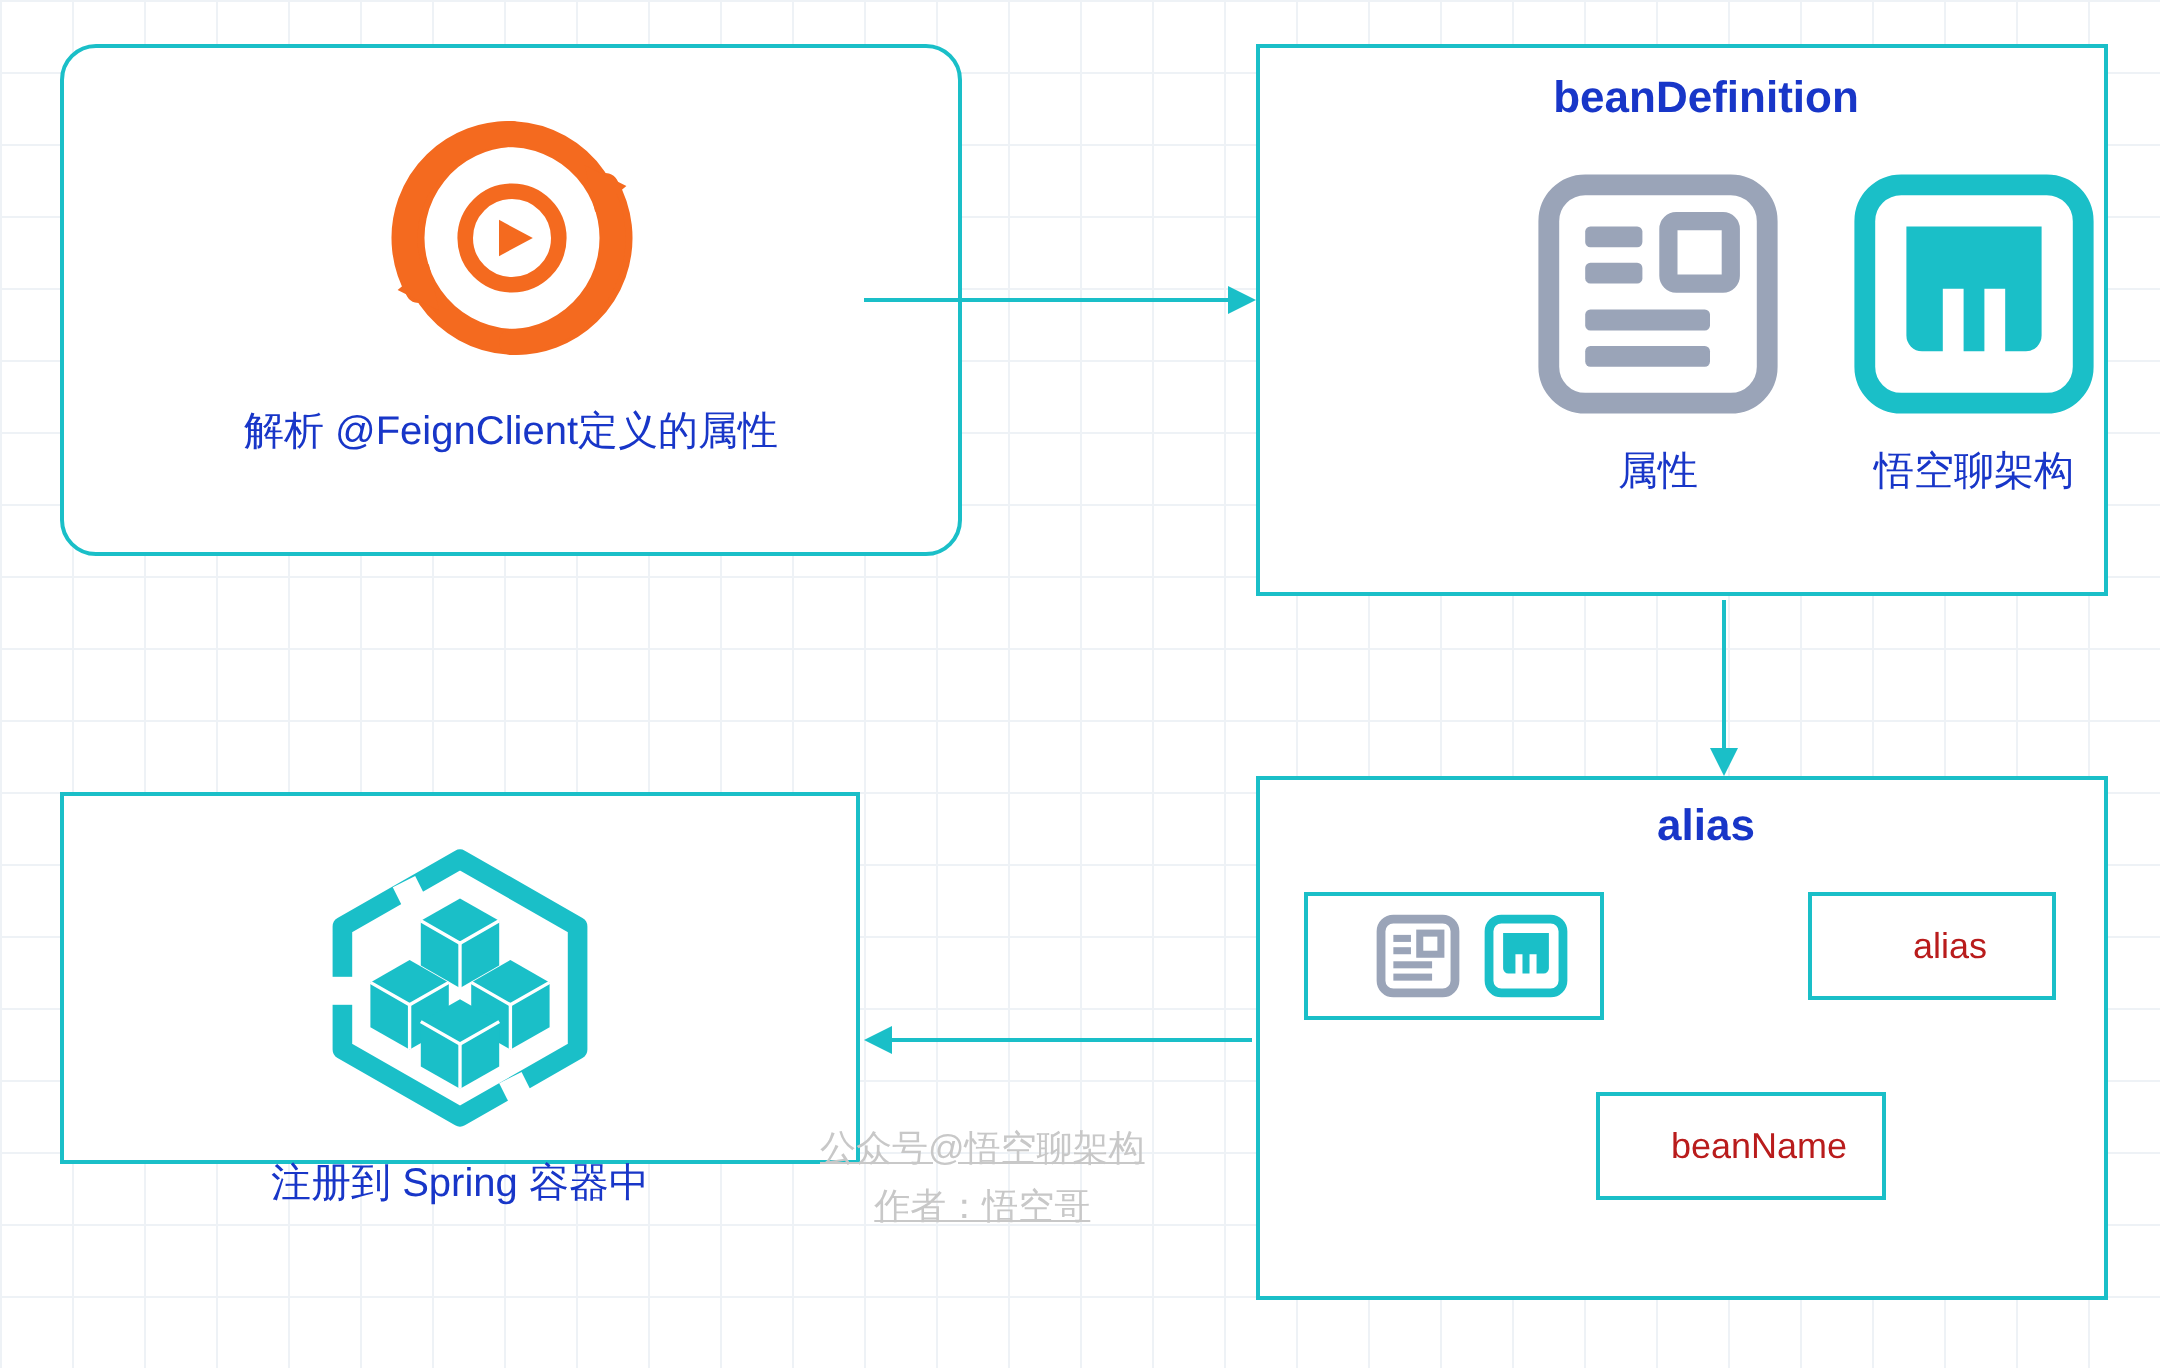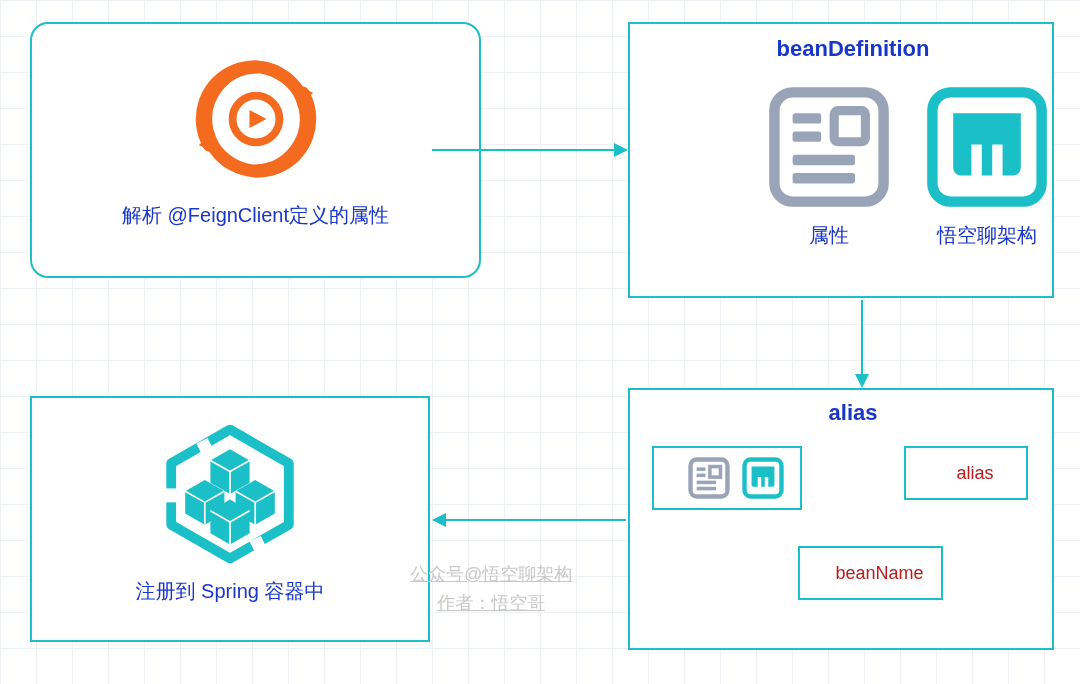--- a/index.html
+++ b/index.html
@@ -19,21 +19,21 @@
       linear-gradient(to bottom, #eef2f6 1px, transparent 1px);
     background-size: 36px 36px;
   }
   .box {
     position: absolute;
     border: 2px solid #1abfc8;
     background: #fff;
   }
   .box1 { left: 30px; top: 22px; width: 451px; height: 256px; border-radius: 18px; }
   .box2 { left: 628px; top: 22px; width: 426px; height: 276px; }
-  .box3 { left: 30px; top: 396px; width: 400px; height: 246px; }
+  .box3 { left: 30px; top: 396px; width: 400px; height: 186px; }
   .box4 { left: 628px; top: 388px; width: 426px; height: 262px; }
   .title {
     color: #1836c8;
     font-weight: 700;
     font-size: 22px;
     text-align: center;
     padding-left: 24px;
   }
   .caption {
     color: #1836c8;

